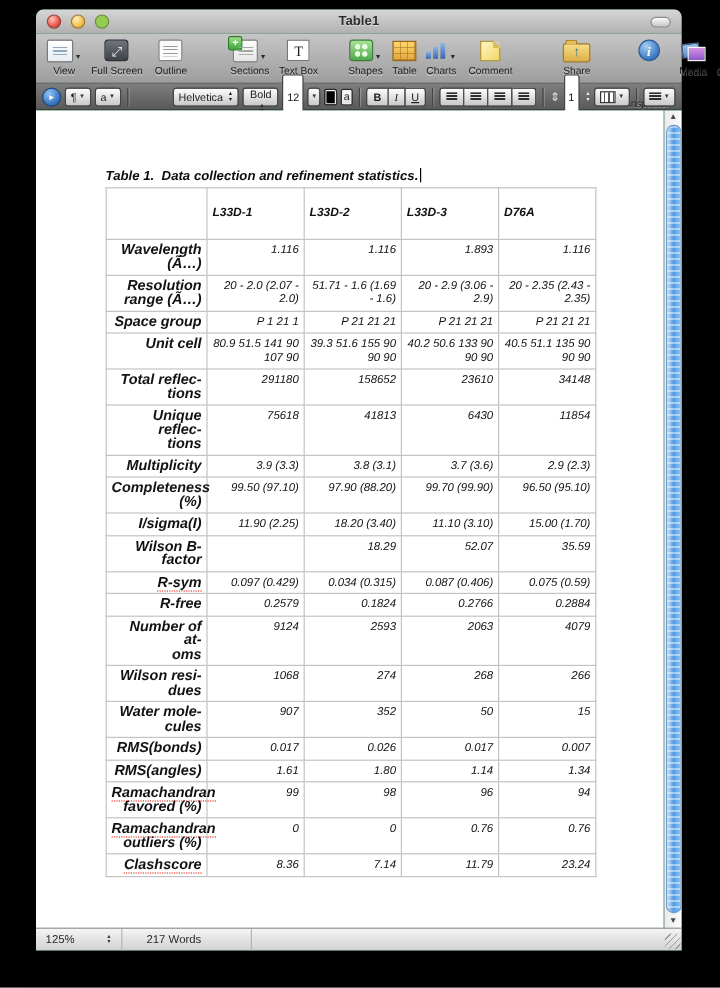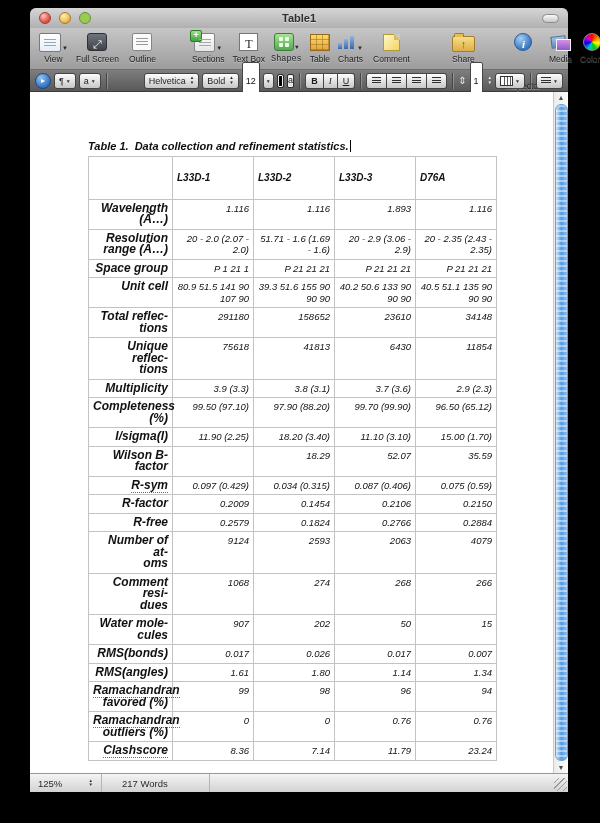--- a/index.html
+++ b/index.html
@@ -159,21 +159,21 @@
           <span class="tb-caret">▼</span>
         </div>
         <div class="tb-label">Sections</div>
       </div>
       <div class="tb-item" style="margin-left: 5px;">
         <div class="tb-iconrow">
           <span class="tbicon i-textbox"></span>
         </div>
         <div class="tb-label">Text Box</div>
       </div>
-      <div class="tb-item" style="margin-left: 3px; font-family: Liberation Mono, monospace;">
+      <div class="tb-item" style="margin-left: 22px;">
         <div class="tb-iconrow">
           <span class="tbicon i-shapes"></span>
           <span class="tb-caret">▼</span>
         </div>
         <div class="tb-label">Shapes</div>
       </div>
       <div class="tb-item" style="margin-left: 5px;">
         <div class="tb-iconrow">
           <span class="tbicon i-table"></span>
         </div>
@@ -229,21 +229,21 @@
         <span class="mini-caret">▼</span>
       </span>
     <span class="fb-sep"></span>
     <span class="fb-btn" style="width:72px;justify-content:flex-end;margin-left:32px;">
         <span>Helvetica</span>
         <span class="stepper">
           <span>▲</span>
           <span>▼</span>
         </span>
       </span>
-    <span class="fb-btn" style="width:50px;justify-content:space-between;">
+    <span class="fb-btn" style="width:50px;justify-content:space-between;flex-direction:column;">
         <span>Bold</span>
         <span class="stepper">
           <span>▲</span>
           <span>▼</span>
         </span>
       </span>
     <span class="fb-field" style="width:16px;"><span>12</span></span>
     <span class="fb-btn" style="padding:0 2px;">
         <span class="mini-caret">▼</span>
       </span>
@@ -376,21 +376,21 @@
             <td class="val">2.9 (2.3)</td>
           </tr>
           <tr>
             <th class="rowlabel">
               <span class="label-line"><span>Completeness</span></span>
               <span class="label-line"><span>(%)</span></span>
             </th>
             <td class="val">99.50 (97.10)</td>
             <td class="val">97.90 (88.20)</td>
             <td class="val">99.70 (99.90)</td>
-            <td class="val">96.50 (65.12)</td>
+            <td class="val">96.50 (95.10)</td>
           </tr>
           <tr>
             <th class="rowlabel">
               <span class="label-line"><span>I/sigma(I)</span></span>
             </th>
             <td class="val">11.90 (2.25)</td>
             <td class="val">18.20 (3.40)</td>
             <td class="val">11.10 (3.10)</td>
             <td class="val">15.00 (1.70)</td>
           </tr>
@@ -408,63 +408,54 @@
             <th class="rowlabel">
               <span class="label-line"><span class="misspell">R-sym</span></span>
             </th>
             <td class="val">0.097 (0.429)</td>
             <td class="val">0.034 (0.315)</td>
             <td class="val">0.087 (0.406)</td>
             <td class="val">0.075 (0.59)</td>
           </tr>
           <tr>
             <th class="rowlabel">
-              <span class="label-line"><span>R-factor</span></span>
-            </th>
-            <td class="val">0.2009</td>
-            <td class="val">0.1454</td>
-            <td class="val">0.2106</td>
-            <td class="val">0.2150</td>
-          </tr>
-          <tr>
-            <th class="rowlabel">
               <span class="label-line"><span>R-free</span></span>
             </th>
             <td class="val">0.2579</td>
             <td class="val">0.1824</td>
             <td class="val">0.2766</td>
             <td class="val">0.2884</td>
           </tr>
           <tr>
             <th class="rowlabel">
               <span class="label-line"><span>Number of at-</span></span>
               <span class="label-line"><span>oms</span></span>
             </th>
             <td class="val">9124</td>
             <td class="val">2593</td>
             <td class="val">2063</td>
             <td class="val">4079</td>
           </tr>
           <tr>
             <th class="rowlabel">
-              <span class="label-line"><span>Comment resi-</span></span>
+              <span class="label-line"><span>Wilson resi-</span></span>
               <span class="label-line"><span>dues</span></span>
             </th>
             <td class="val">1068</td>
             <td class="val">274</td>
             <td class="val">268</td>
             <td class="val">266</td>
           </tr>
           <tr>
             <th class="rowlabel">
               <span class="label-line"><span>Water mole-</span></span>
               <span class="label-line"><span>cules</span></span>
             </th>
             <td class="val">907</td>
-            <td class="val">202</td>
+            <td class="val">352</td>
             <td class="val">50</td>
             <td class="val">15</td>
           </tr>
           <tr>
             <th class="rowlabel">
               <span class="label-line"><span>RMS(bonds)</span></span>
             </th>
             <td class="val">0.017</td>
             <td class="val">0.026</td>
             <td class="val">0.017</td>

